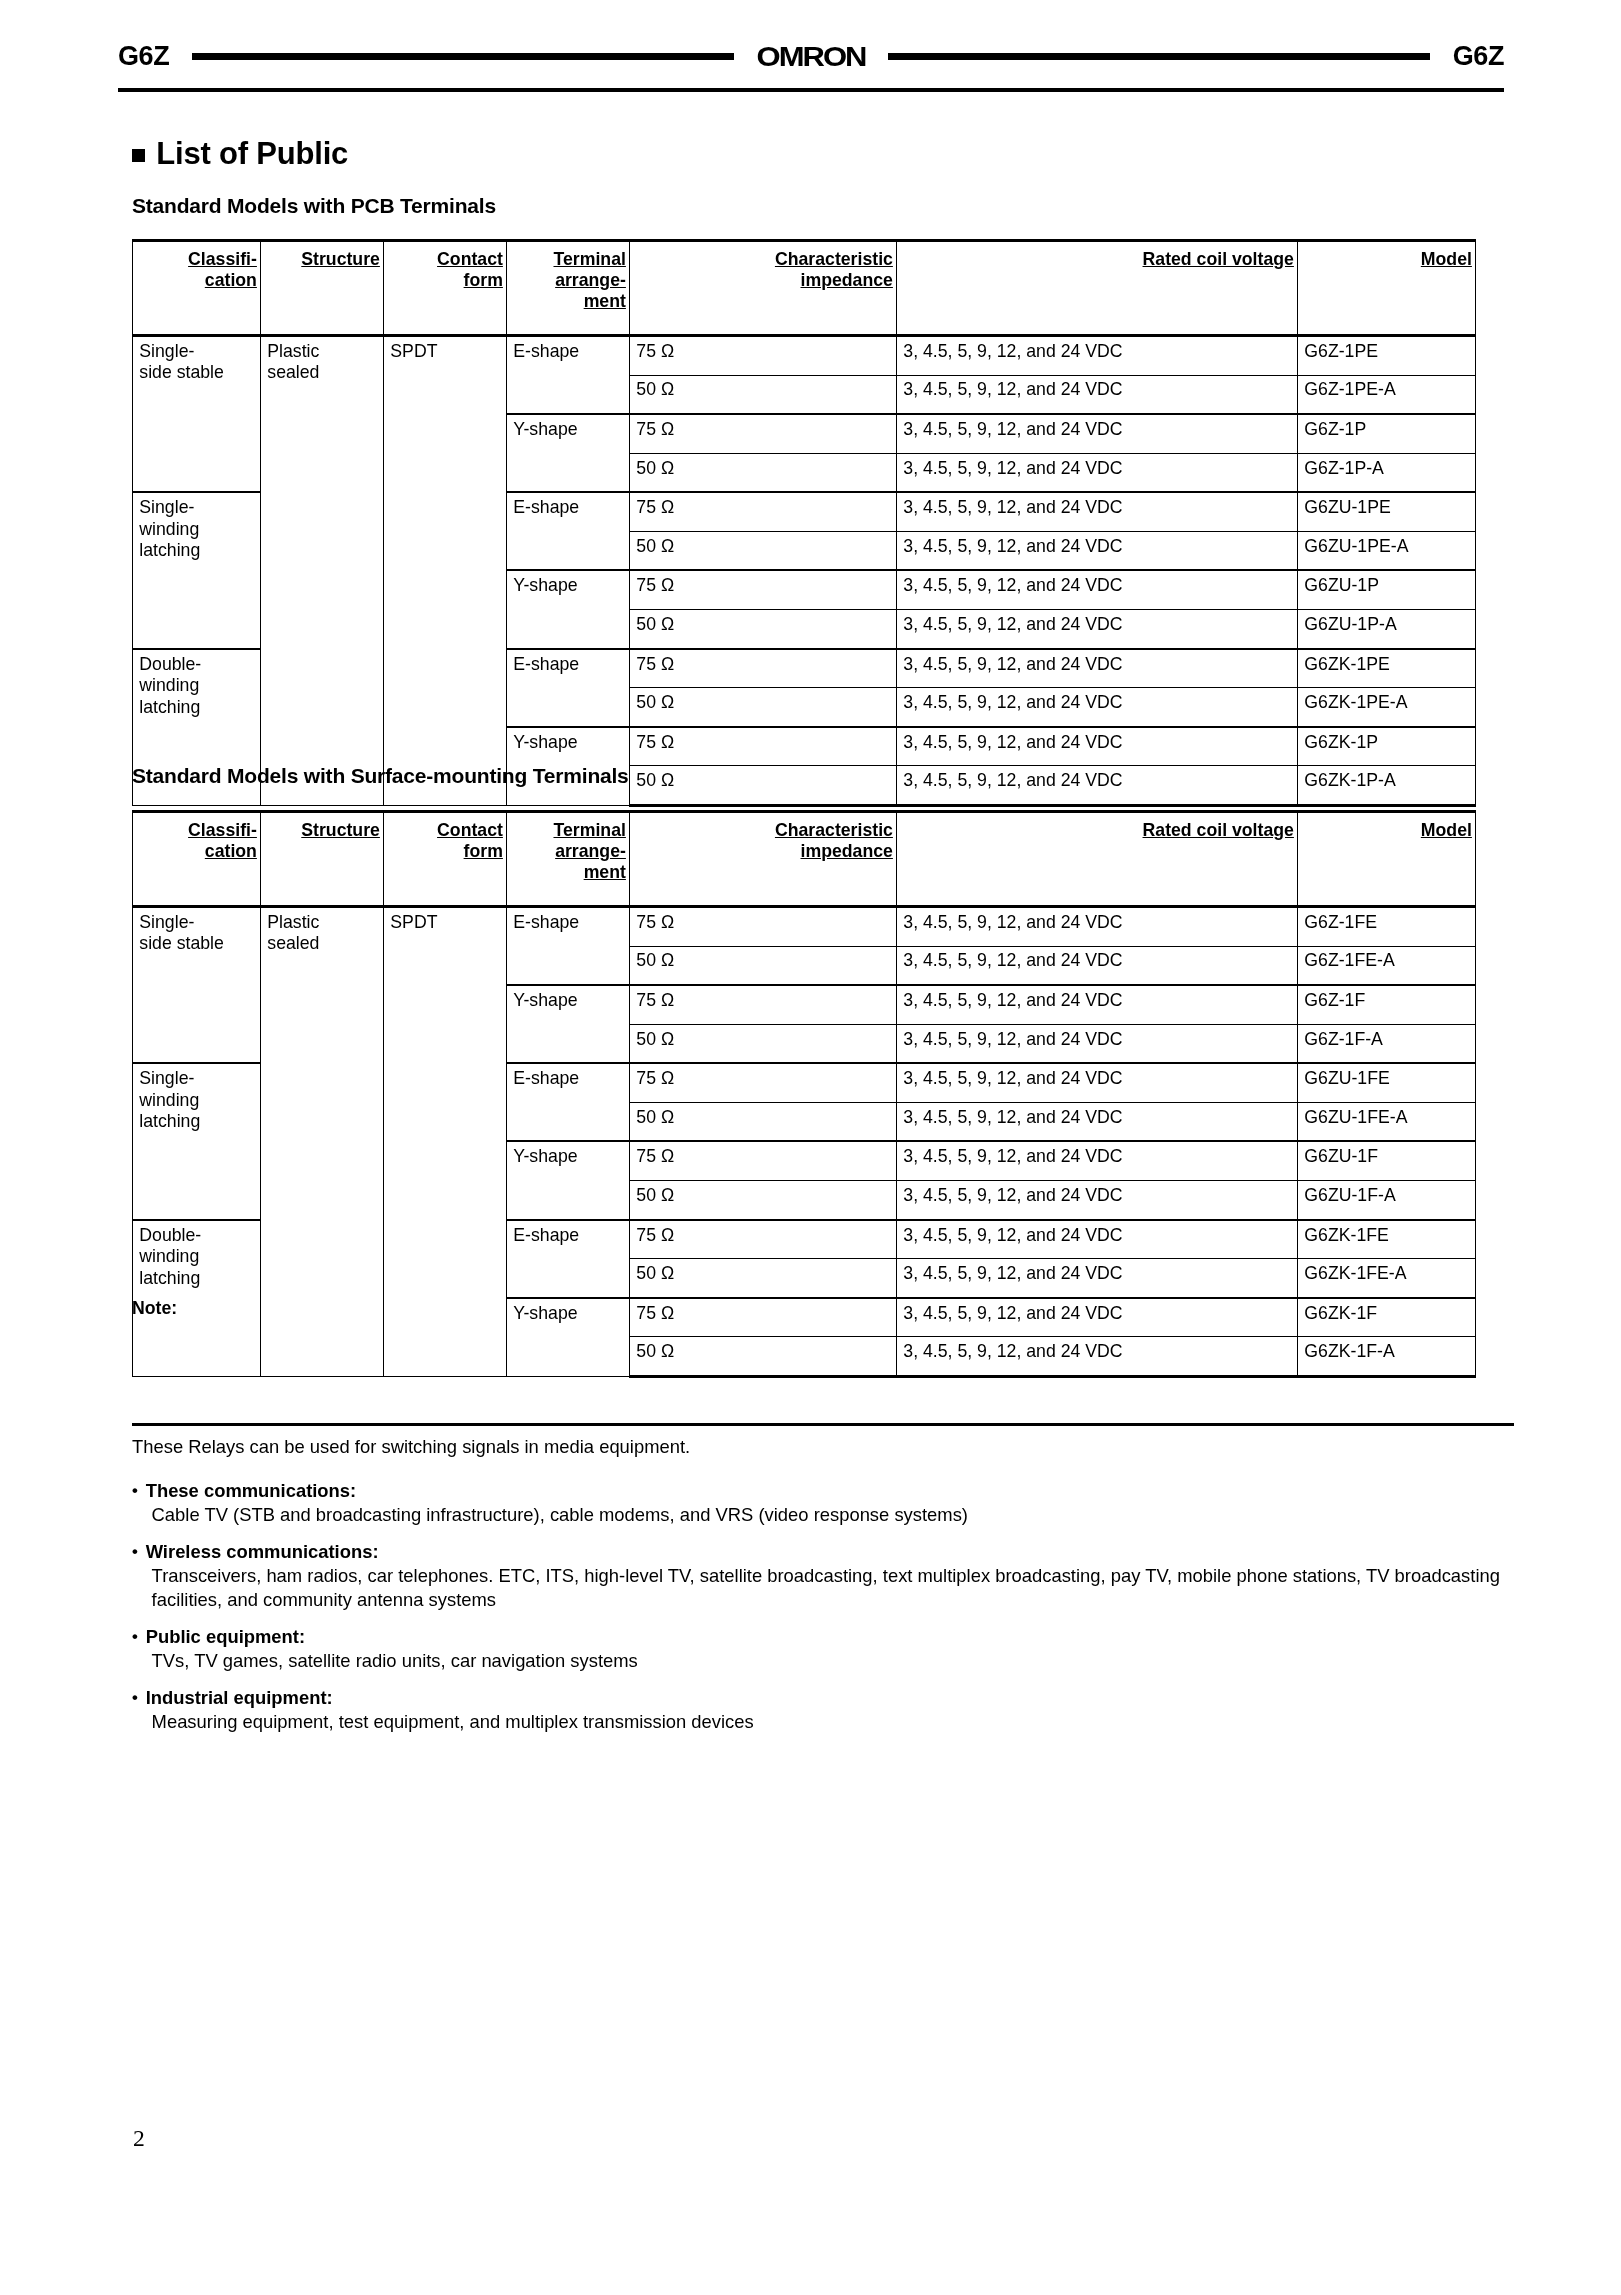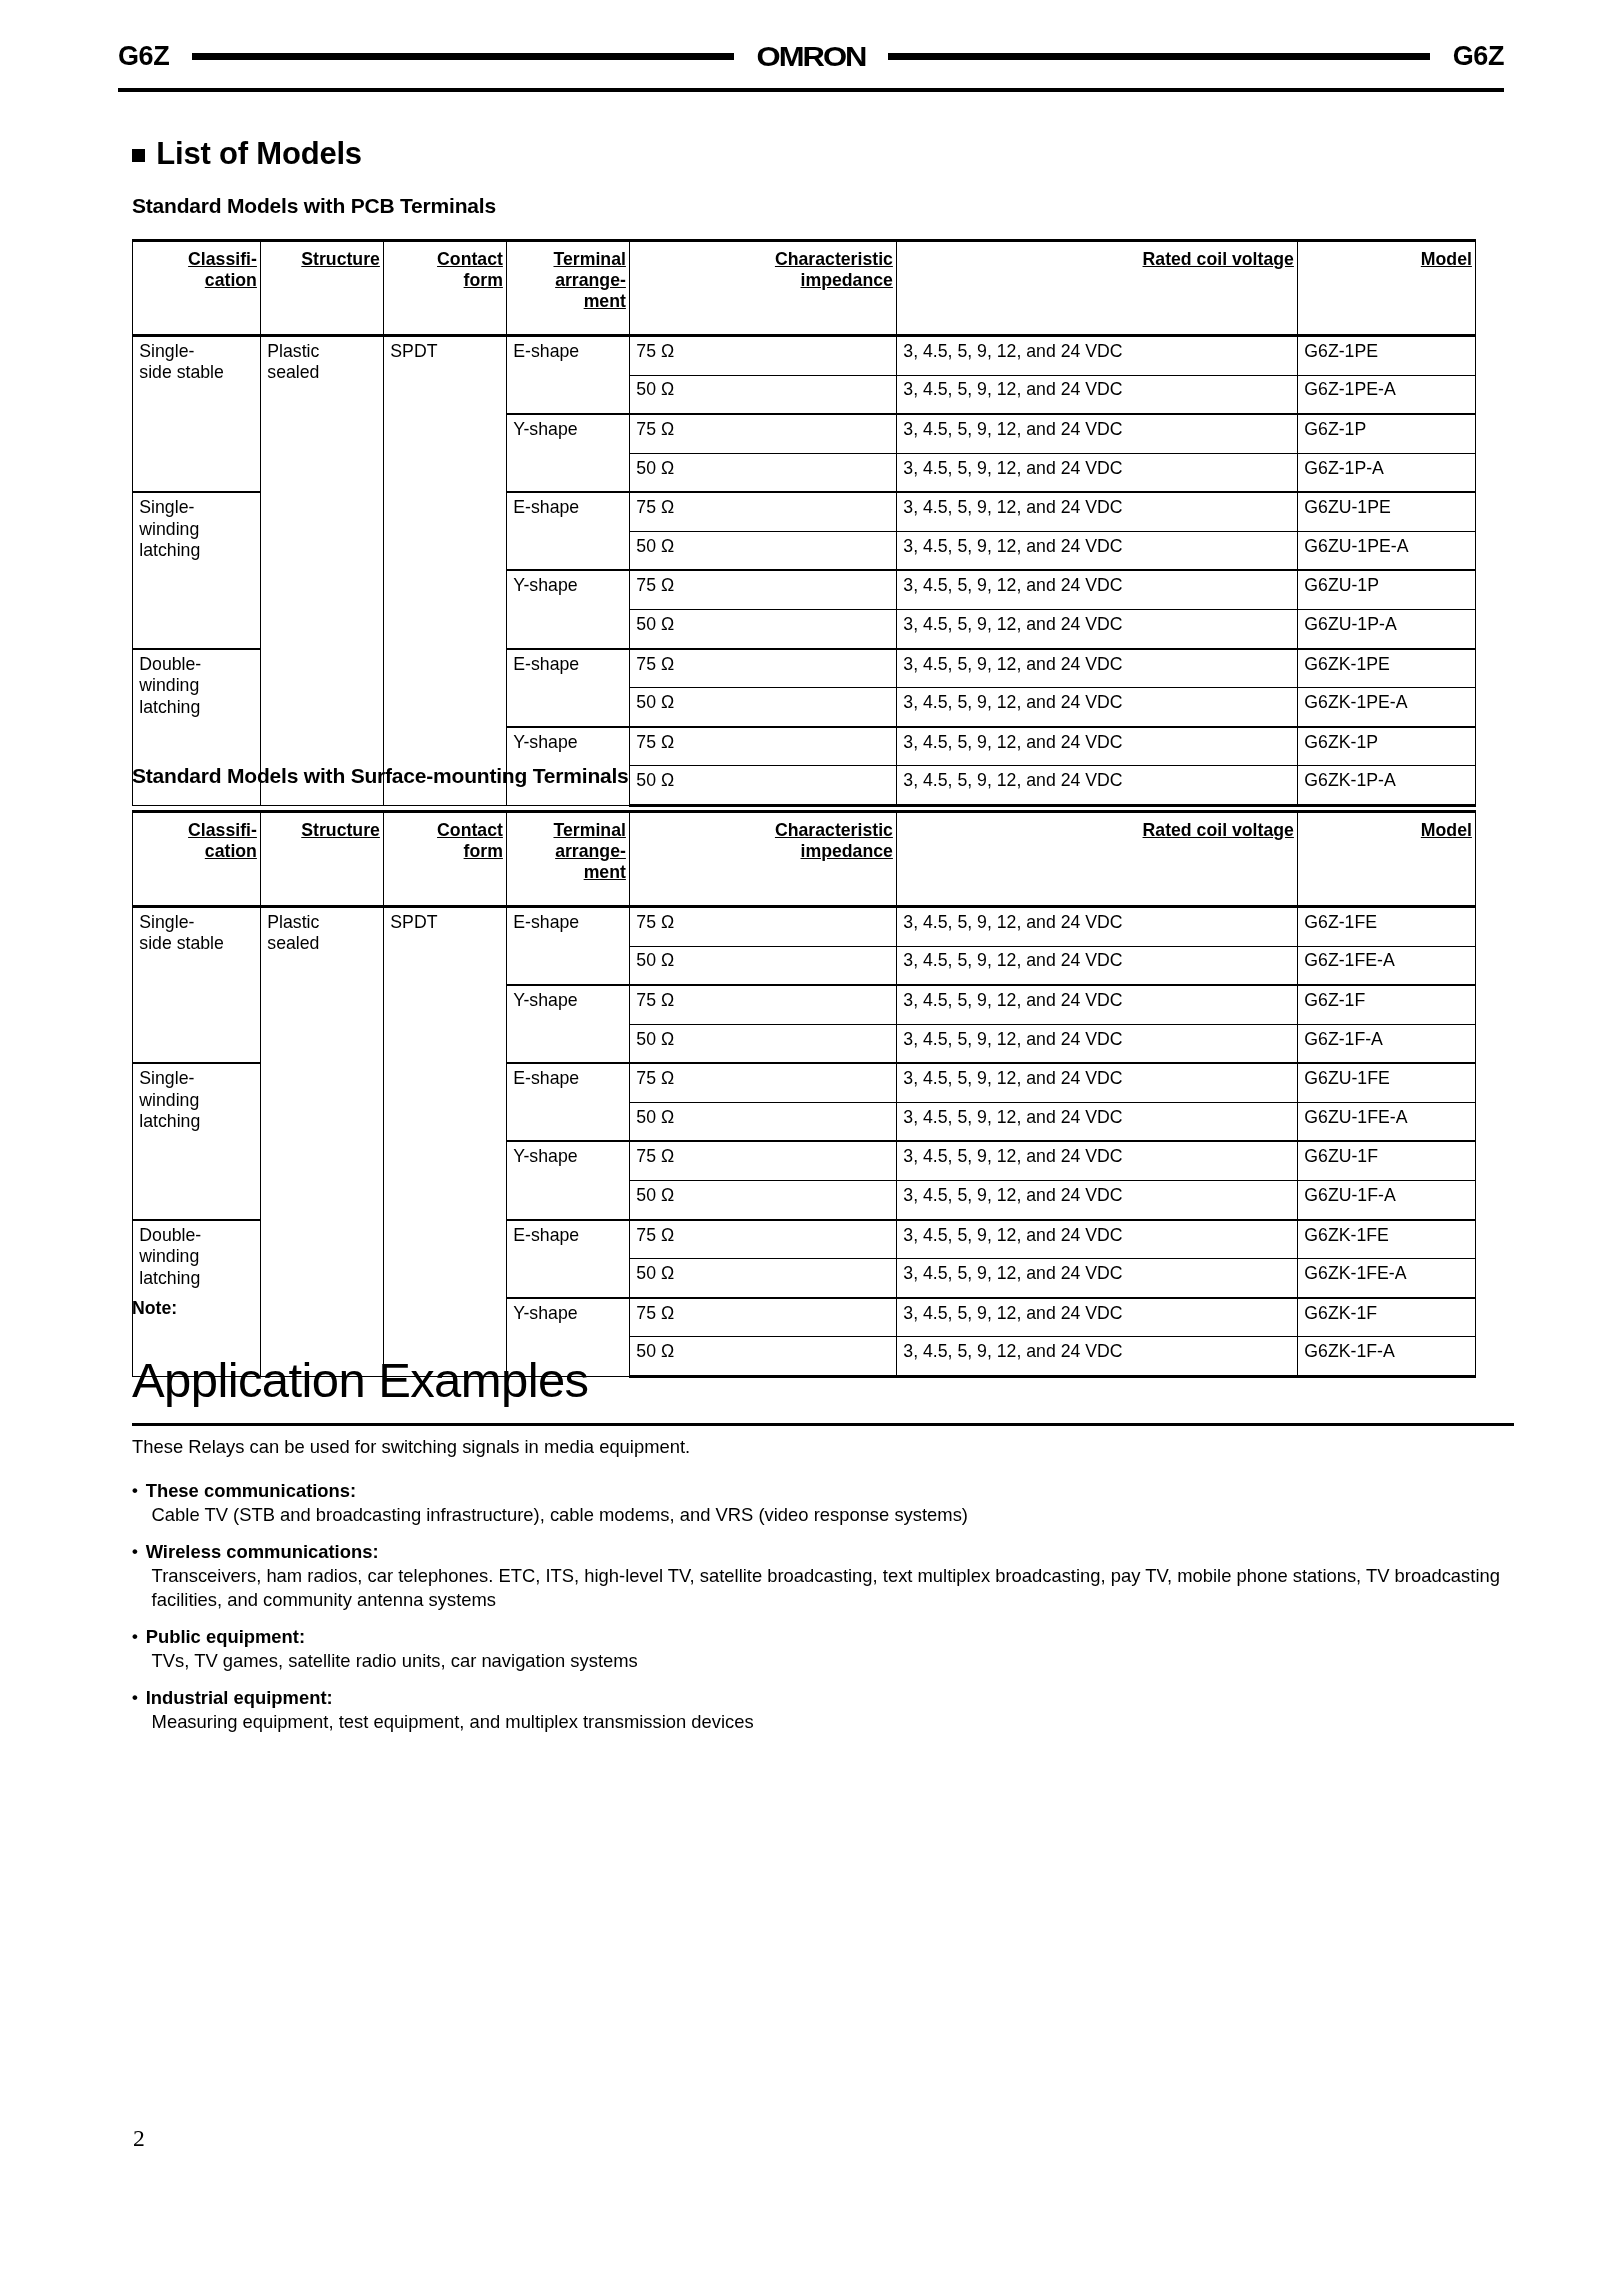--- a/index.html
+++ b/index.html
@@ -240,21 +240,21 @@
       <span class="runhead-rule"></span>
       <span class="runhead-logo">OMRON</span>
       <span class="runhead-rule"></span>
       <span class="runhead-code">G6Z</span>
     </div>
     <div class="runhead-baseline"></div>
   </div>
 
   <div class="sec-head">
     <span class="bullet"></span>
-    <span class="txt">List of Models</span>
+    <span class="txt">List of Public</span>
   </div>
 
   <div class="sub-head" id="subhead1">Standard Models with PCB Terminals</div>
 
   <table class="models-table" id="table1">
     <colgroup>
       <col class="c-class">
         <col class="c-struct">
         <col class="c-contact">
         <col class="c-term">
@@ -443,21 +443,20 @@
           <td class="cell-left">3, 4.5, 5, 9, 12, and 24 VDC</td>
           <td class="cell-left">G6ZK-1F-A</td>
         </tr>
       </tbody>
   </table>
 
   <div class="note">
     <span class="note-label">Note:</span>
   </div>
 
-  <div class="big-head">Application Examples</div>
   <div class="big-head-rule"></div>
   <div class="intro">These Relays can be used for switching signals in media equipment.</div>
 
   <div class="app-list">
       <div class="app-item">
         <div class="app-item-head">
           <span class="dot">•</span>
           <span>These communications:</span>
         </div>
         <div class="app-item-body">Cable TV (STB and broadcasting infrastructure), cable modems, and VRS (video response systems)</div>

